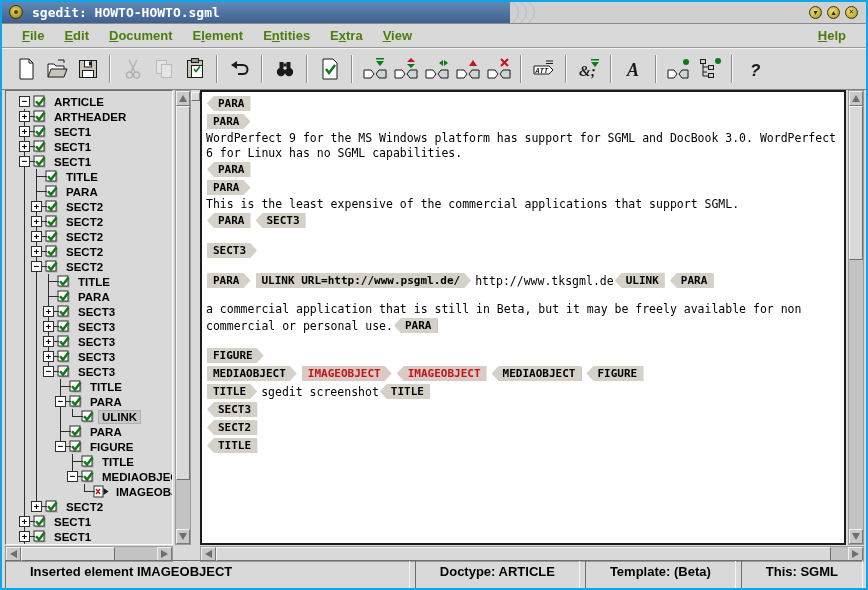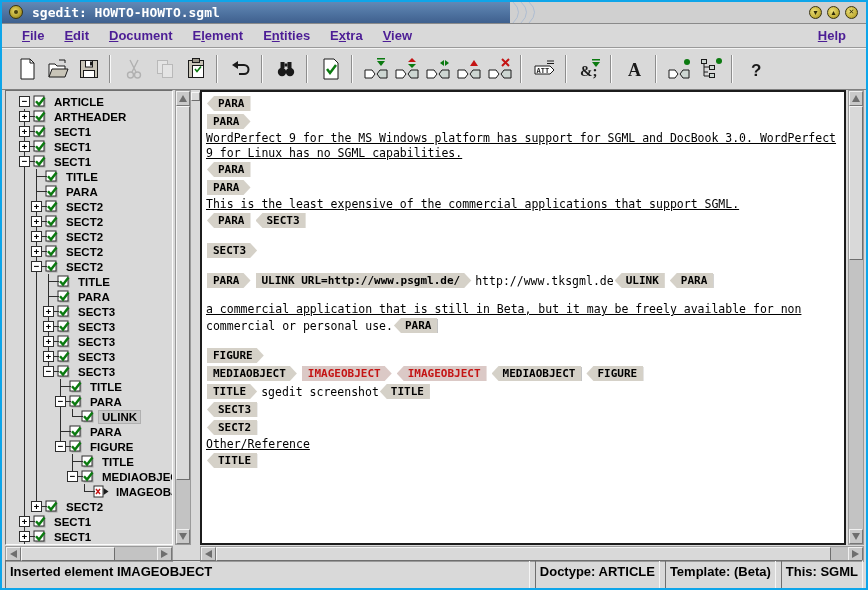--- a/index.html
+++ b/index.html
@@ -14,28 +14,28 @@
     background:radial-gradient(circle at 5px 5px,#e8d96a,#b3a02c 60%,#6e6214);border:1px solid #3a3410;box-sizing:border-box;}
   #tb-menu-btn i{position:absolute;left:4px;top:4px;width:4px;height:4px;border-radius:50%;background:#4a420f;}
   #tb-title{position:absolute;left:30px;top:3px;color:#fff;
     font:bold 13px "DejaVu Sans Mono",monospace;letter-spacing:0;}
   .tb-btn{position:absolute;top:4px;width:13px;height:13px;border-radius:50%;box-sizing:border-box;
     background:radial-gradient(circle at 4px 4px,#ecdf78,#c2af37 65%,#776a18);border:1px solid #3a3410;
     color:#2e2a08;font:bold 8px/11px "DejaVu Sans",sans-serif;text-align:center;cursor:pointer;}
   
   #menubar{height:23px;flex:none;display:flex;align-items:center;padding:0 10px;background:#d9d9d9;
     border-bottom:1px solid #9a9a9a;}
-  .menu-item{font:bold 13px "Liberation Sans",sans-serif;color:#4c1d95;padding:2px 10px;cursor:default;}
+  .menu-item{font:bold 13px "Liberation Sans",sans-serif;color:#4d7c0f;padding:2px 10px;cursor:default;}
   .menu-item u{text-decoration:underline;}
   #menu-help{margin-left:auto;}
   
   #toolbar{height:40px;flex:none;display:flex;align-items:center;padding:0 8px;background:#d9d9d9;
     border-top:1px solid #f4f4f4;border-bottom:1px solid #808080;}
-  .tool-btn{width:27px;height:27px;flex:none;display:flex;align-items:center;justify-content:flex-end;
-    margin:0 2px;background:transparent;}
+  .tool-btn{width:27px;height:27px;flex:none;display:flex;align-items:center;justify-content:center;
+    margin:0 2px;background:transparent;font-style:italic;}
   .tool-btn.disabled{opacity:.5;filter:grayscale(1);}
   .tool-sep{flex:none;width:0;height:28px;border-left:1px solid #8e8e8e;border-right:1px solid #f8f8f8;margin:0 6px;}
   
   #main{flex:none;height:455px;display:flex;background:#d9d9d9;padding:0 2px 0 3px;}
   #tree-panel{width:168px;flex:none;box-sizing:border-box;border:1px solid;border-color:#6e6e6e #fdfdfd #fdfdfd #6e6e6e;
     background:#d9d9d9;overflow:hidden;padding:3px 0 0 13px;}
   .trow{display:flex;align-items:center;height:15px;white-space:nowrap;}
   .tc{width:12px;height:15px;position:relative;flex:none;}
   .tc.v::before,.tc.t::before{content:"";position:absolute;left:5px;top:0;bottom:0;width:1px;background:#2e2e2e;}
   .tc.L::before{content:"";position:absolute;left:5px;top:0;height:8px;width:1px;background:#2e2e2e;}
@@ -59,42 +59,42 @@
   .tri.dn{border-left:4px solid transparent;border-right:4px solid transparent;border-top:7px solid #6e6e6e;}
   .tri.lf{border-top:4px solid transparent;border-bottom:4px solid transparent;border-right:7px solid #6e6e6e;}
   .tri.rt{border-top:4px solid transparent;border-bottom:4px solid transparent;border-left:7px solid #6e6e6e;}
   #sash{width:9px;flex:none;position:relative;}
   #sash .grip{position:absolute;top:2px;left:0;width:9px;height:9px;background:#d9d9d9;
     border:1px solid;border-color:#f5f5f5 #6e6e6e #6e6e6e #f5f5f5;box-sizing:border-box;}
   
   #doc-panel{flex:1;background:#fff;border:2px solid #1c1c1c;overflow:hidden;
     padding:3px 0 0 4px;font:11.5px/15px "DejaVu Sans Mono",monospace;color:#000;}
   .dline{height:18px;line-height:18px;white-space:nowrap;}
-  .dline.txt{height:15px;line-height:15px;text-decoration:underline;}
+  .dline.txt{height:15px;line-height:15px;}
   .dgap{height:12px;}
   .chip{display:inline-block;vertical-align:middle;font:bold 11px/13px "DejaVu Sans Mono",monospace;
     background:#d5d1c8;color:#000;padding:1px 6px;margin:0 4px 2px 1px;
     filter:drop-shadow(1px 1px 0 #7a7a7a);}
   .chip.start{clip-path:polygon(0 0,calc(100% - 7px) 0,100% 50%,calc(100% - 7px) 100%,0 100%);padding-right:11px;}
   .chip.end{clip-path:polygon(7px 0,100% 0,100% 100%,7px 100%,0 50%);padding-left:11px;}
   .chip.red{color:#c41414;background:#dbc9c6;}
   
   #hscroll-row{height:17px;flex:none;display:flex;padding:0 2px 0 3px;align-items:center;}
   .hsb{height:16px;box-sizing:border-box;background:#c3c3c3;border:1px solid #9a9a9a;display:flex;}
   .hsb .sb-btn{width:15px;flex:none;height:100%;}
   .hsb .track{flex:1;position:relative;}
   .hsb .thumb{position:absolute;top:0;bottom:0;background:#d9d9d9;
     border:1px solid;border-color:#f5f5f5 #6e6e6e #6e6e6e #f5f5f5;}
   #tree-hsb{width:168px;flex:none;}
   #sb-corner{width:27px;flex:none;height:16px;}
   #doc-hsb{flex:1;}
   
   #statusbar{height:27px;flex:none;display:flex;align-items:center;gap:5px;padding:0 3px;background:#d9d9d9;}
   .status-box{box-sizing:border-box;border:1px solid;border-color:#6e6e6e #f5f5f5 #f5f5f5 #6e6e6e;
-    font:bold 13px "Liberation Sans",sans-serif;color:#000;padding:3px 4px;height:32px;white-space:nowrap;}
+    font:bold 13px "Liberation Sans",sans-serif;color:#000;padding:3px 24px;height:32px;white-space:nowrap;}
   #status-msg{flex:1;}
   #bottom-frame{height:5px;flex:none;background:linear-gradient(#44598c,#16204a);}
 </style>
 </head>
 <body>
 
 <div id="window">
 
   <div id="titlebar">
     <div id="tb-blue"></div>
@@ -723,39 +723,38 @@
     </div>
 
     <div id="sash">
         <div class="grip"></div>
       </div>
 
     <div id="doc-panel">
         <div class="dline"><span class="chip end">PARA</span></div>
         <div class="dline"><span class="chip start">PARA</span></div>
         <div class="dline txt"><span>WordPerfect 9 for the MS Windows platform has support for SGML and DocBook 3.0. WordPerfect</span></div>
-        <div class="dline txt"><span>9 for Linux has no SGML capabilities.</span></div>
+        <div class="dline txt"><span>6 for Linux has no SGML capabilities.</span></div>
         <div class="dline"><span class="chip end">PARA</span></div>
         <div class="dline"><span class="chip start">PARA</span></div>
         <div class="dline txt"><span>This is the least expensive of the commercial applications that support SGML.</span></div>
         <div class="dline"><span class="chip end">PARA</span><span class="chip end">SECT3</span></div>
         <div class="dgap"></div>
         <div class="dline"><span class="chip start">SECT3</span></div>
         <div class="dgap"></div>
         <div class="dline"><span class="chip start">PARA</span><span class="chip start">ULINK URL=http://www.psgml.de/</span><span>http://www.tksgml.de</span><span class="chip end">ULINK</span><span class="chip end">PARA</span></div>
         <div class="dgap"></div>
         <div class="dline txt"><span>a commercial application that is still in Beta, but it may be freely available for non</span></div>
         <div class="dline"><span>commercial or personal use.</span><span class="chip end">PARA</span></div>
         <div class="dgap"></div>
         <div class="dline"><span class="chip start">FIGURE</span></div>
         <div class="dline"><span class="chip start">MEDIAOBJECT</span><span class="chip start red">IMAGEOBJECT</span><span class="chip end red">IMAGEOBJECT</span><span class="chip end">MEDIAOBJECT</span><span class="chip end">FIGURE</span></div>
         <div class="dline"><span class="chip start">TITLE</span><span>sgedit screenshot</span><span class="chip end">TITLE</span></div>
         <div class="dline"><span class="chip end">SECT3</span></div>
         <div class="dline"><span class="chip end">SECT2</span></div>
-        <div class="dline txt"><span>Other/Reference</span></div>
         <div class="dline"><span class="chip end">TITLE</span></div>
       </div>
 
     <div class="vsb" id="doc-vsb">
       <div class="sb-btn">
           <span class="tri up"></span>
         </div>
       <div class="track">
         <div class="thumb" style="top:0;height:36%"></div>
       </div>

